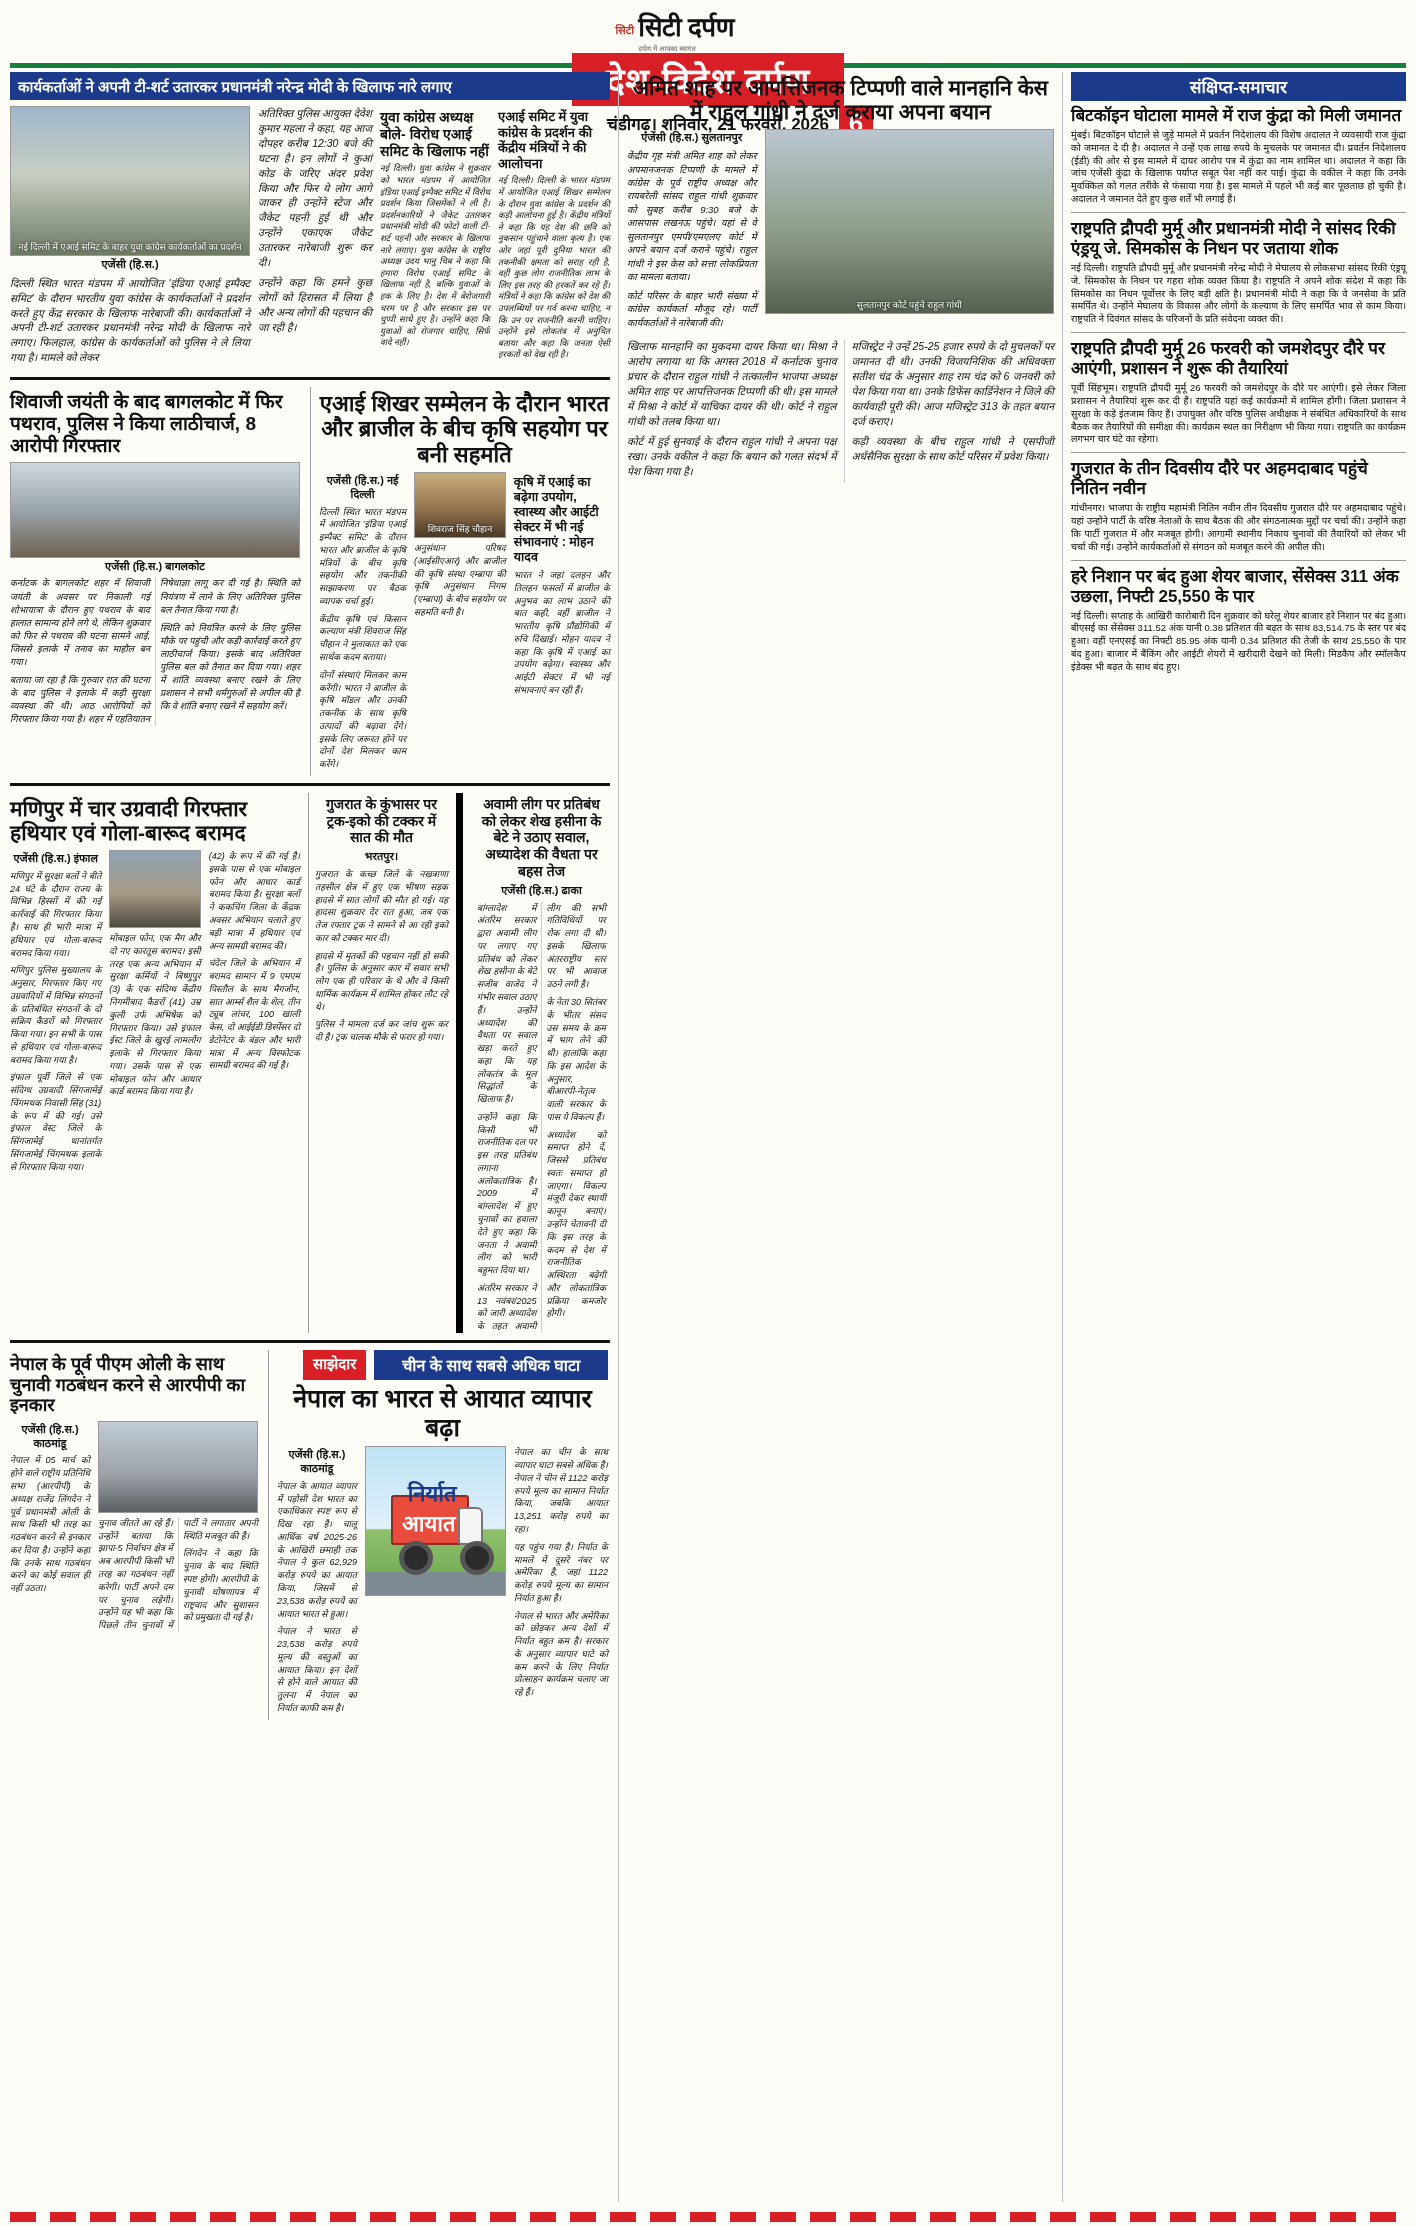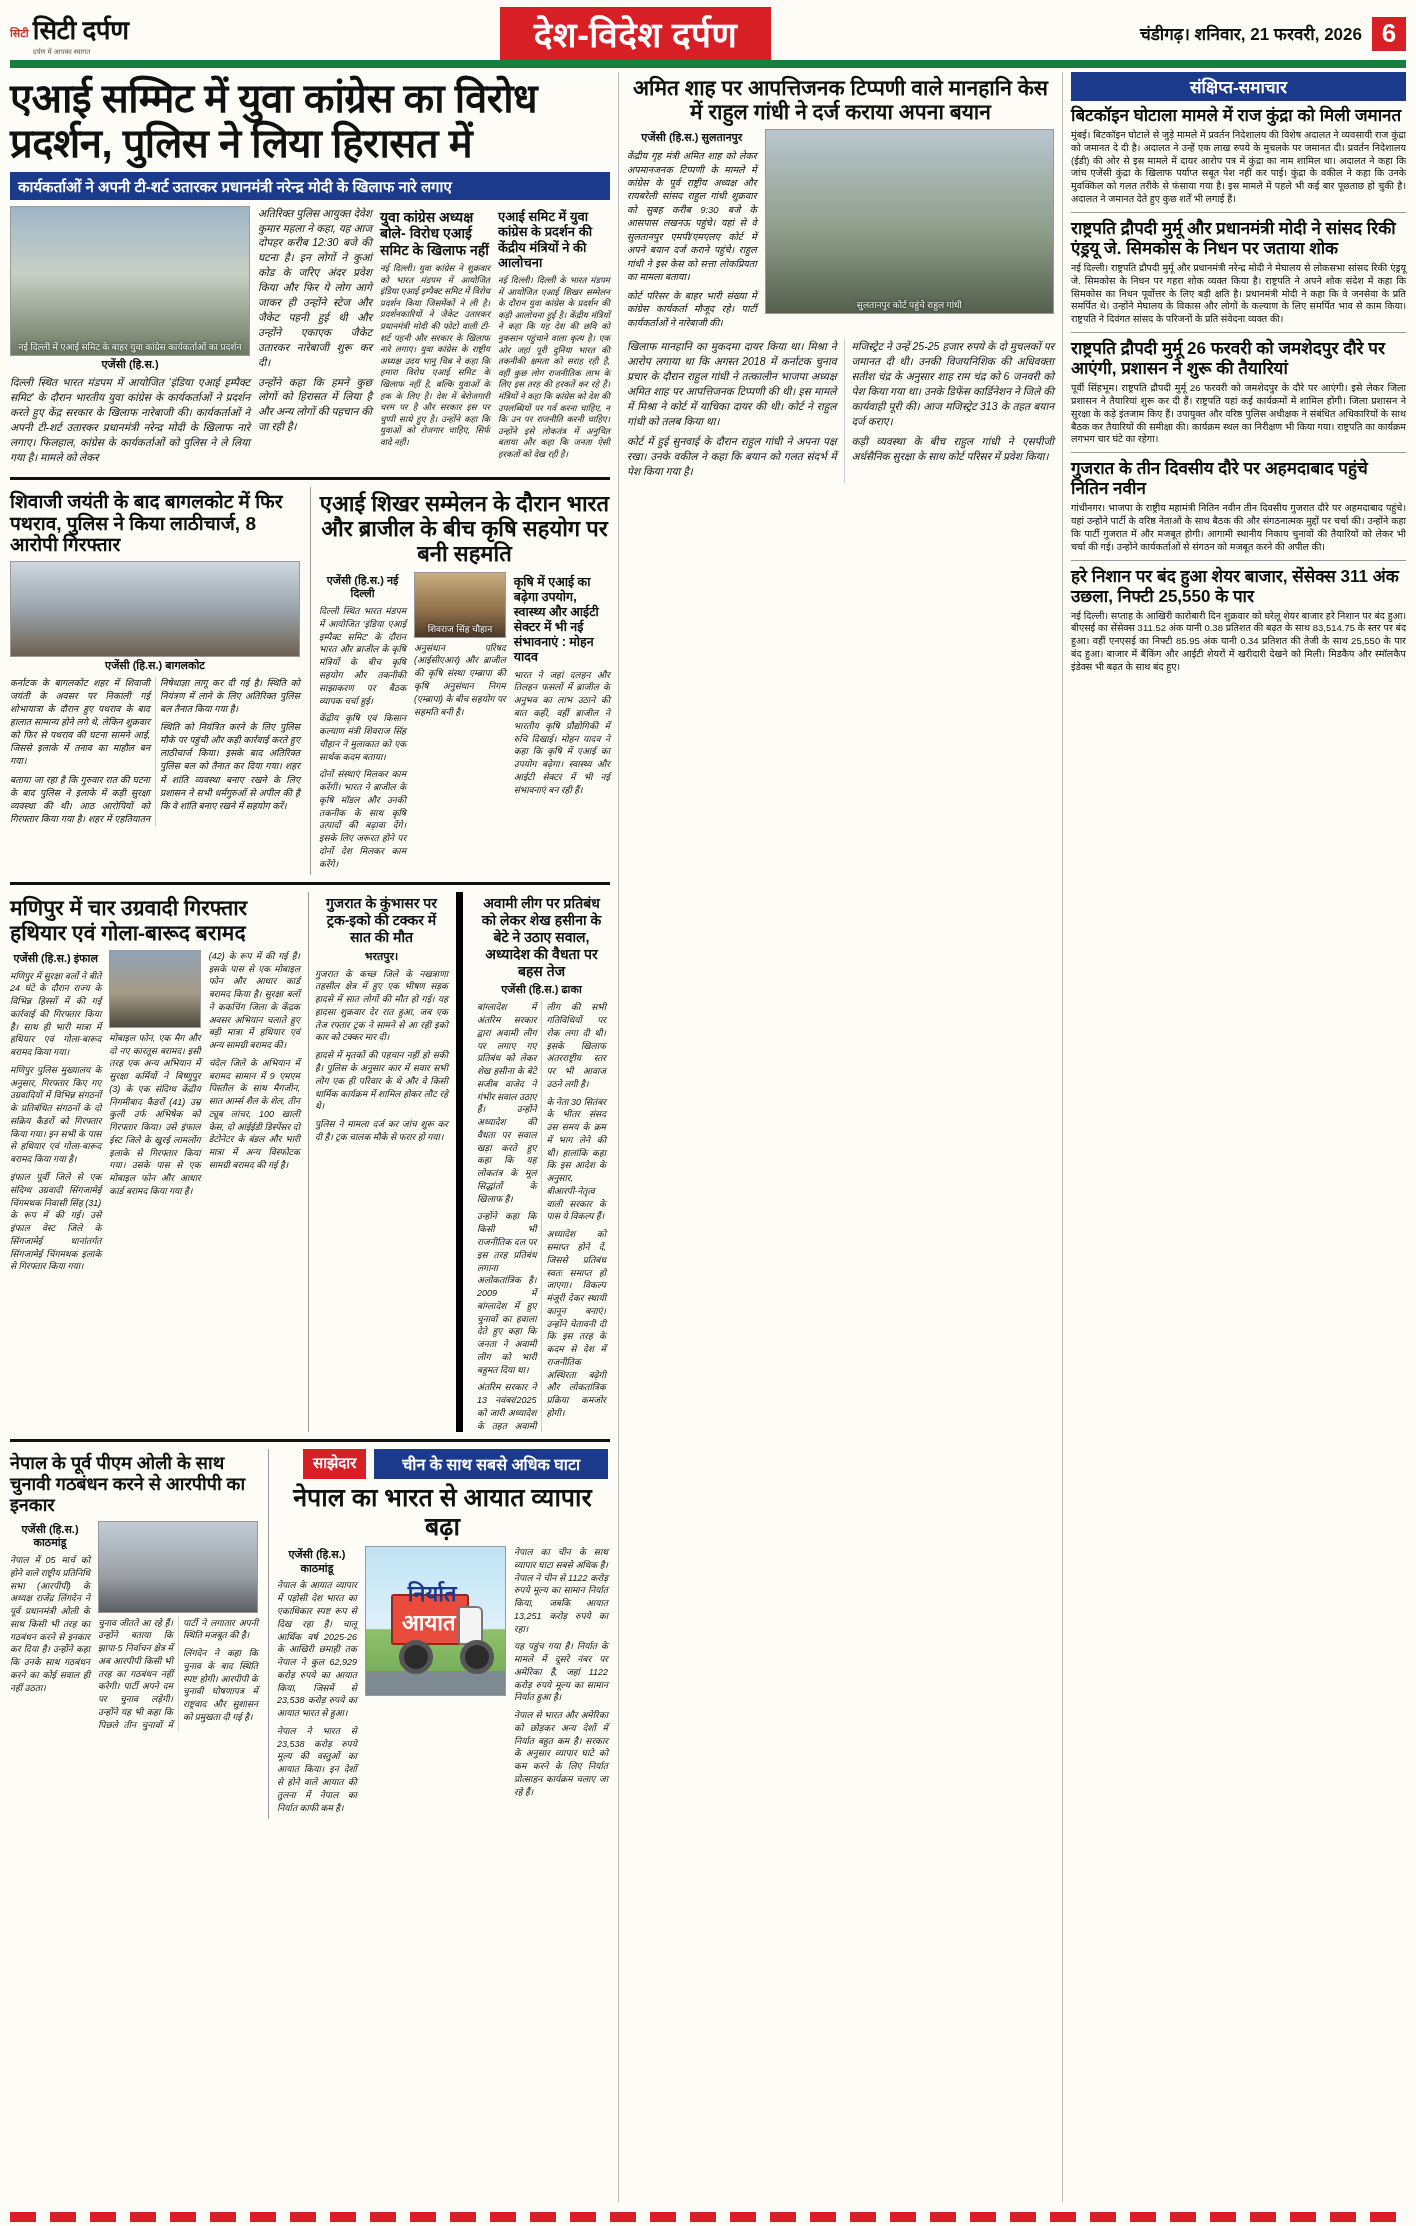--- a/index.html
+++ b/index.html
@@ -16,24 +16,25 @@
   .page {
     width: 1416px;
     height: 2226px;
     padding: 8px 10px;
     position: relative;
   }
   
   .masthead {
     display: flex;
     align-items: center;
-    border-bottom: 8px solid #15803d;
+    border-bottom: 5px solid #15803d;
     padding-bottom: 1px;
     margin-bottom: 4px;
     height: 60px;
+    flex-direction: column;
   }
   .logo-box {
     width: 185px;
     display: flex;
     align-items: center;
     gap: 4px;
   }
   .logo-mark {
     font-size: 11px;
     line-height: 1;
@@ -206,21 +207,20 @@
     <div class="masthead-right">
       <div class="dateline">चंडीगढ़। शनिवार, 21 फरवरी, 2026</div>
       <div class="pagenum">6</div>
     </div>
   </div>
 
   <div class="cols">
 
     <div class="col-left">
 
-      <h1 class="head-xl">एआई सम्मिट में युवा कांग्रेस का विरोध प्रदर्शन, पुलिस ने लिया हिरासत में</h1>
       <div class="subhead-bar">कार्यकर्ताओं ने अपनी टी-शर्ट उतारकर प्रधानमंत्री नरेन्द्र मोदी के खिलाफ नारे लगाए</div>
 
       <div class="flexrow">
         <div style="width:240px;">
           <div class="photo ph-crowd" style="height:150px;">
             <div class="ph-label">नई दिल्ली में एआई समिट के बाहर युवा कांग्रेस कार्यकर्ताओं का प्रदर्शन</div>
           </div>
           <div class="byline">एजेंसी (हि.स.)</div>
           <div class="body-txt">
             <p>दिल्ली स्थित भारत मंडपम में आयोजित 'इंडिया एआई इम्पैक्ट समिट' के दौरान भारतीय युवा कांग्रेस के कार्यकर्ताओं ने प्रदर्शन करते हुए केंद्र सरकार के खिलाफ नारेबाजी की। कार्यकर्ताओं ने अपनी टी-शर्ट उतारकर प्रधानमंत्री नरेन्द्र मोदी के खिलाफ नारे लगाए। फिलहाल, कांग्रेस के कार्यकर्ताओं को पुलिस ने ले लिया गया है। मामले को लेकर</p>

